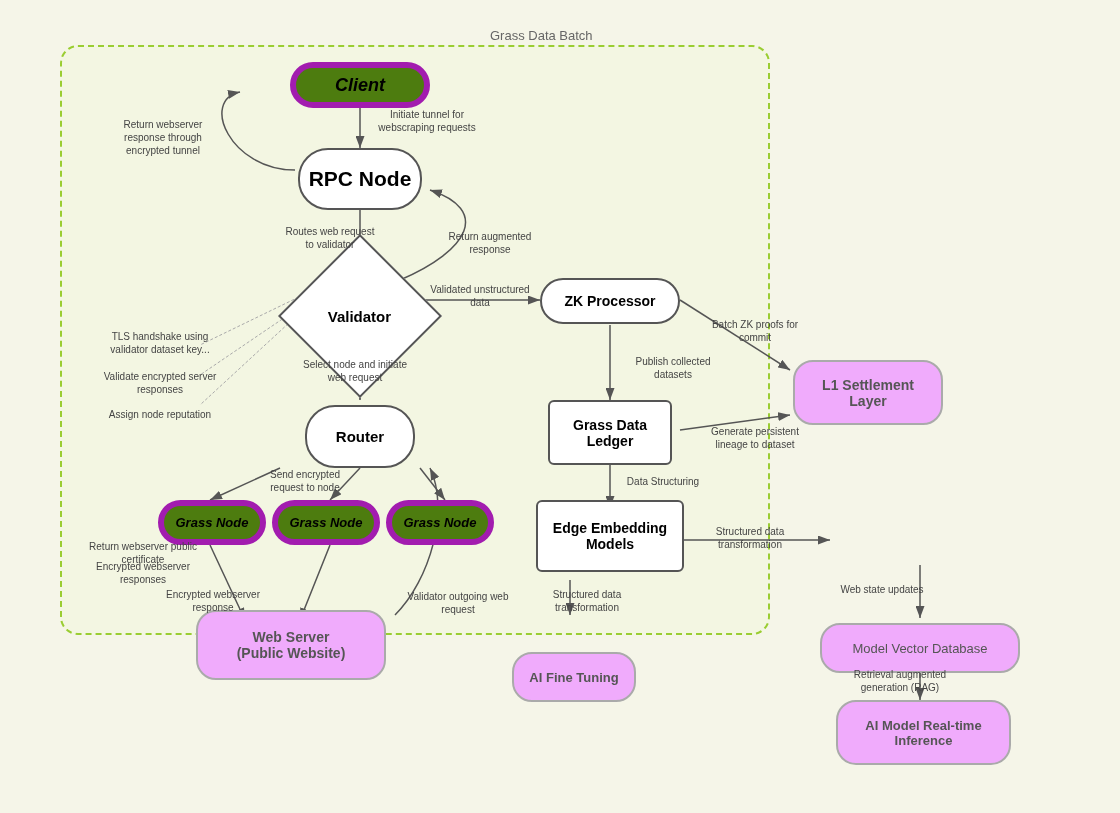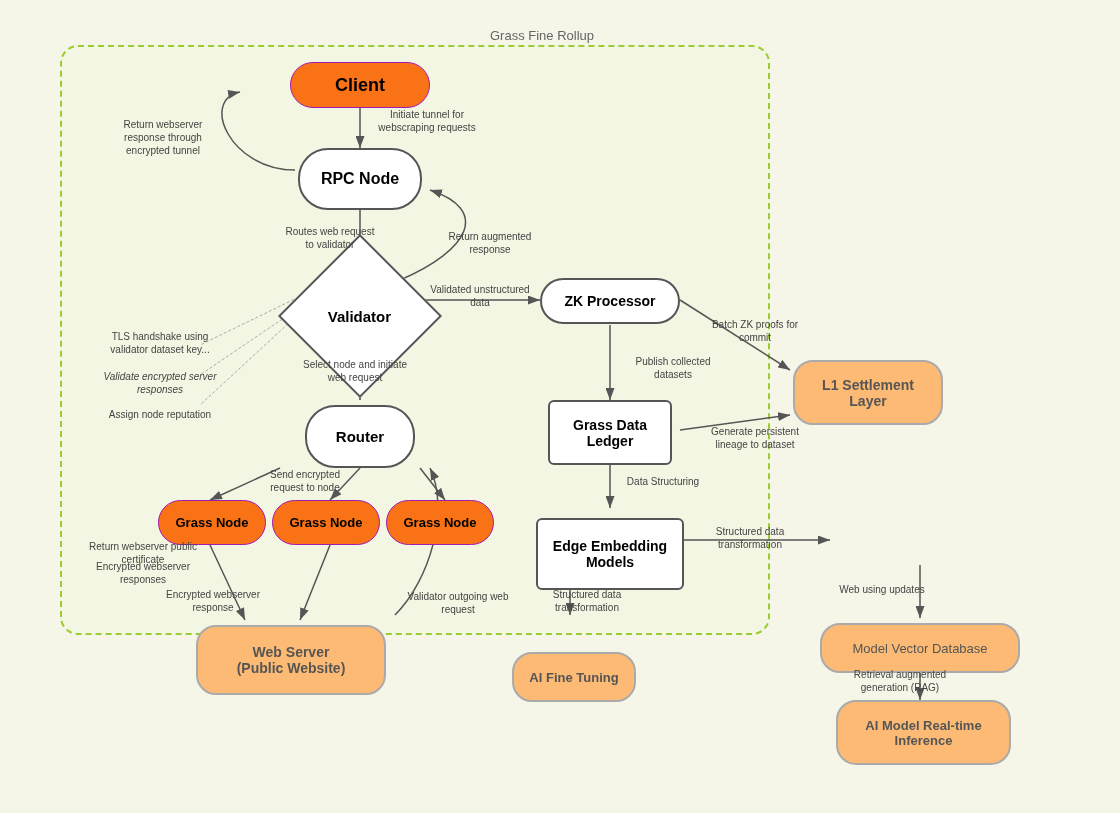--- a/index.html
+++ b/index.html
@@ -30,43 +30,44 @@
       justify-content: center;
       text-align: center;
       font-weight: bold;
     }
     .node-rounded-rect {
       border-radius: 30px;
       border: 2px solid #555;
       background: white;
     }
     .node-green {
-      background: #f97316;
-      border: 1px solid #a21caf;
+      background: #4d7c0f;
+      border: 6px solid #a21caf;
       border-radius: 30px;
       color: #000;
+      font-style: italic;
     }
     .node-diamond {
       background: white;
       border: 2px solid #555;
       transform: rotate(45deg);
     }
     .node-diamond-text {
       transform: rotate(-45deg);
       font-weight: bold;
       font-size: 15px;
     }
     .node-rect {
       border: 2px solid #555;
       background: white;
       border-radius: 6px;
     }
     .node-dashed-rect {
       border: 2px solid #aaa;
-      background: #fdba74;
+      background: #f0abfc;
       border-radius: 20px;
     }
     .label-text {
       position: absolute;
       font-size: 10px;
       color: #444;
       text-align: center;
       line-height: 1.3;
     }
     .dashed-box {
@@ -82,21 +83,21 @@
       font-weight: normal;
     }
   </style>
 </head>
 <body>
 
 <div class="diagram-container">
 
   <div class="dashed-box" style="left:60px; top:45px; width:710px; height:590px;">
   </div>
-  <div class="box-title" style="left:490px; top:28px; font-size:13px; color:#666;">Grass  Fine Rollup</div>
+  <div class="box-title" style="left:490px; top:28px; font-size:13px; color:#666;">Grass  Data Batch</div>
 
   <svg>
     <defs>
       <marker id="arrowhead" markerWidth="8" markerHeight="6" refX="8" refY="3" orient="auto">
         <polygon points="0 0, 8 3, 0 6" fill="#555"></polygon>
       </marker>
       <marker id="arrowhead-green" markerWidth="8" markerHeight="6" refX="8" refY="3" orient="auto">
         <polygon points="0 0, 8 3, 0 6" fill="#7ed321"></polygon>
       </marker>
     </defs>
@@ -140,21 +141,21 @@
 
     <line x1="303" y1="295" x2="200" y2="345" stroke="#aaa" stroke-width="1" stroke-dasharray="3,2"></line>
     <line x1="303" y1="305" x2="200" y2="375" stroke="#aaa" stroke-width="1" stroke-dasharray="3,2"></line>
     <line x1="303" y1="310" x2="200" y2="405" stroke="#aaa" stroke-width="1" stroke-dasharray="3,2"></line>
   </svg>
 
   <div class="node node-green" style="left:290px; top:62px; width:140px; height:46px; font-size:18px;">
     <span>Client</span>
   </div>
 
-  <div class="node node-rounded-rect" style="left:298px; top:148px; width:124px; height:62px; font-size:16px;">
+  <div class="node node-rounded-rect" style="left:298px; top:148px; width:124px; height:62px; font-size:21px;">
     <span>RPC Node</span>
   </div>
 
   <div class="node node-diamond" style="left:302px; top:258px; width:116px; height:116px;">
     <div class="node-diamond-text">Validator</div>
   </div>
 
   <div class="node node-rounded-rect" style="left:305px; top:405px; width:110px; height:63px; font-size:15px;text-align:right;">
     <span>Router</span>
   </div>
@@ -164,35 +165,35 @@
   </div>
 
   <div class="node node-green" style="left:272px; top:500px; width:108px; height:45px; font-size:13px;">
     <span>Grass Node</span>
   </div>
 
   <div class="node node-green" style="left:386px; top:500px; width:108px; height:45px; font-size:13px;">
     <span>Grass Node</span>
   </div>
 
-  <div class="node node-dashed-rect" style="left:196px; top:625px; width:190px; height:70px; font-size:14px; font-weight:bold; color:#555;">
+  <div class="node node-dashed-rect" style="left:196px; top:610px; width:190px; height:70px; font-size:14px; font-weight:bold; color:#555;">
     <span style="white-space:pre-line;">Web Server
 (Public Website)</span>
   </div>
 
   <div class="node node-rounded-rect" style="left:540px; top:278px; width:140px; height:46px; font-size:14px;">
     <span>ZK Processor</span>
   </div>
 
   <div class="node node-rect" style="left:548px; top:400px; width:124px; height:65px; font-size:14px;">
     <span style="white-space:pre-line;">Grass Data
 Ledger</span>
   </div>
 
-  <div class="node node-rect" style="left:536px; top:518px; width:148px; height:72px; font-size:14px;">
+  <div class="node node-rect" style="left:536px; top:500px; width:148px; height:72px; font-size:14px;">
     <span style="white-space:pre-line;">Edge Embedding
 Models</span>
   </div>
 
   <div class="node node-dashed-rect" style="left:512px; top:652px; width:124px; height:50px; font-size:13px; color:#555; font-weight:bold;">
     <span>AI Fine Tuning</span>
   </div>
 
   <div class="node node-dashed-rect" style="left:793px; top:360px; width:150px; height:65px; font-size:14px; color:#555; font-weight:bold;">
     <span style="white-space:pre-line;">L1 Settlement
@@ -224,21 +225,21 @@
 
   <div class="label-text" style="left:295px; top:358px; width:120px;">Select node and initiate
 web request</div>
 
   <div class="label-text" style="left:420px; top:283px; width:120px;">Validated
 unstructured data</div>
 
   <div class="label-text" style="left:100px; top:330px; width:120px;">TLS handshake using
 validator dataset key...</div>
 
-  <div class="label-text" style="left:100px; top:370px; width:120px;font-style:italic;">Validate encrypted
+  <div class="label-text" style="left:100px; top:370px; width:120px;">Validate encrypted
 server responses</div>
 
   <div class="label-text" style="left:100px; top:408px; width:120px;">Assign node
 reputation</div>
 
   <div class="label-text" style="left:255px; top:468px; width:100px;">Send encrypted
 request to node</div>
 
   <div class="label-text" style="left:88px; top:540px; width:110px;">Return webserver
 public certificate</div>
@@ -262,19 +263,19 @@
 
   <div class="label-text" style="left:695px; top:425px; width:120px;">Generate persistent
 lineage to dataset</div>
 
   <div class="label-text" style="left:532px; top:588px; width:110px;">Structured data
 transformation</div>
 
   <div class="label-text" style="left:690px; top:525px; width:120px;">Structured data
 transformation</div>
 
-  <div class="label-text" style="left:832px; top:583px; width:100px;">Web using
+  <div class="label-text" style="left:832px; top:583px; width:100px;">Web state
 updates</div>
 
   <div class="label-text" style="left:840px; top:668px; width:120px;">Retrieval augmented
 generation (RAG)</div>
 
 </div>
 
 </body></html>

